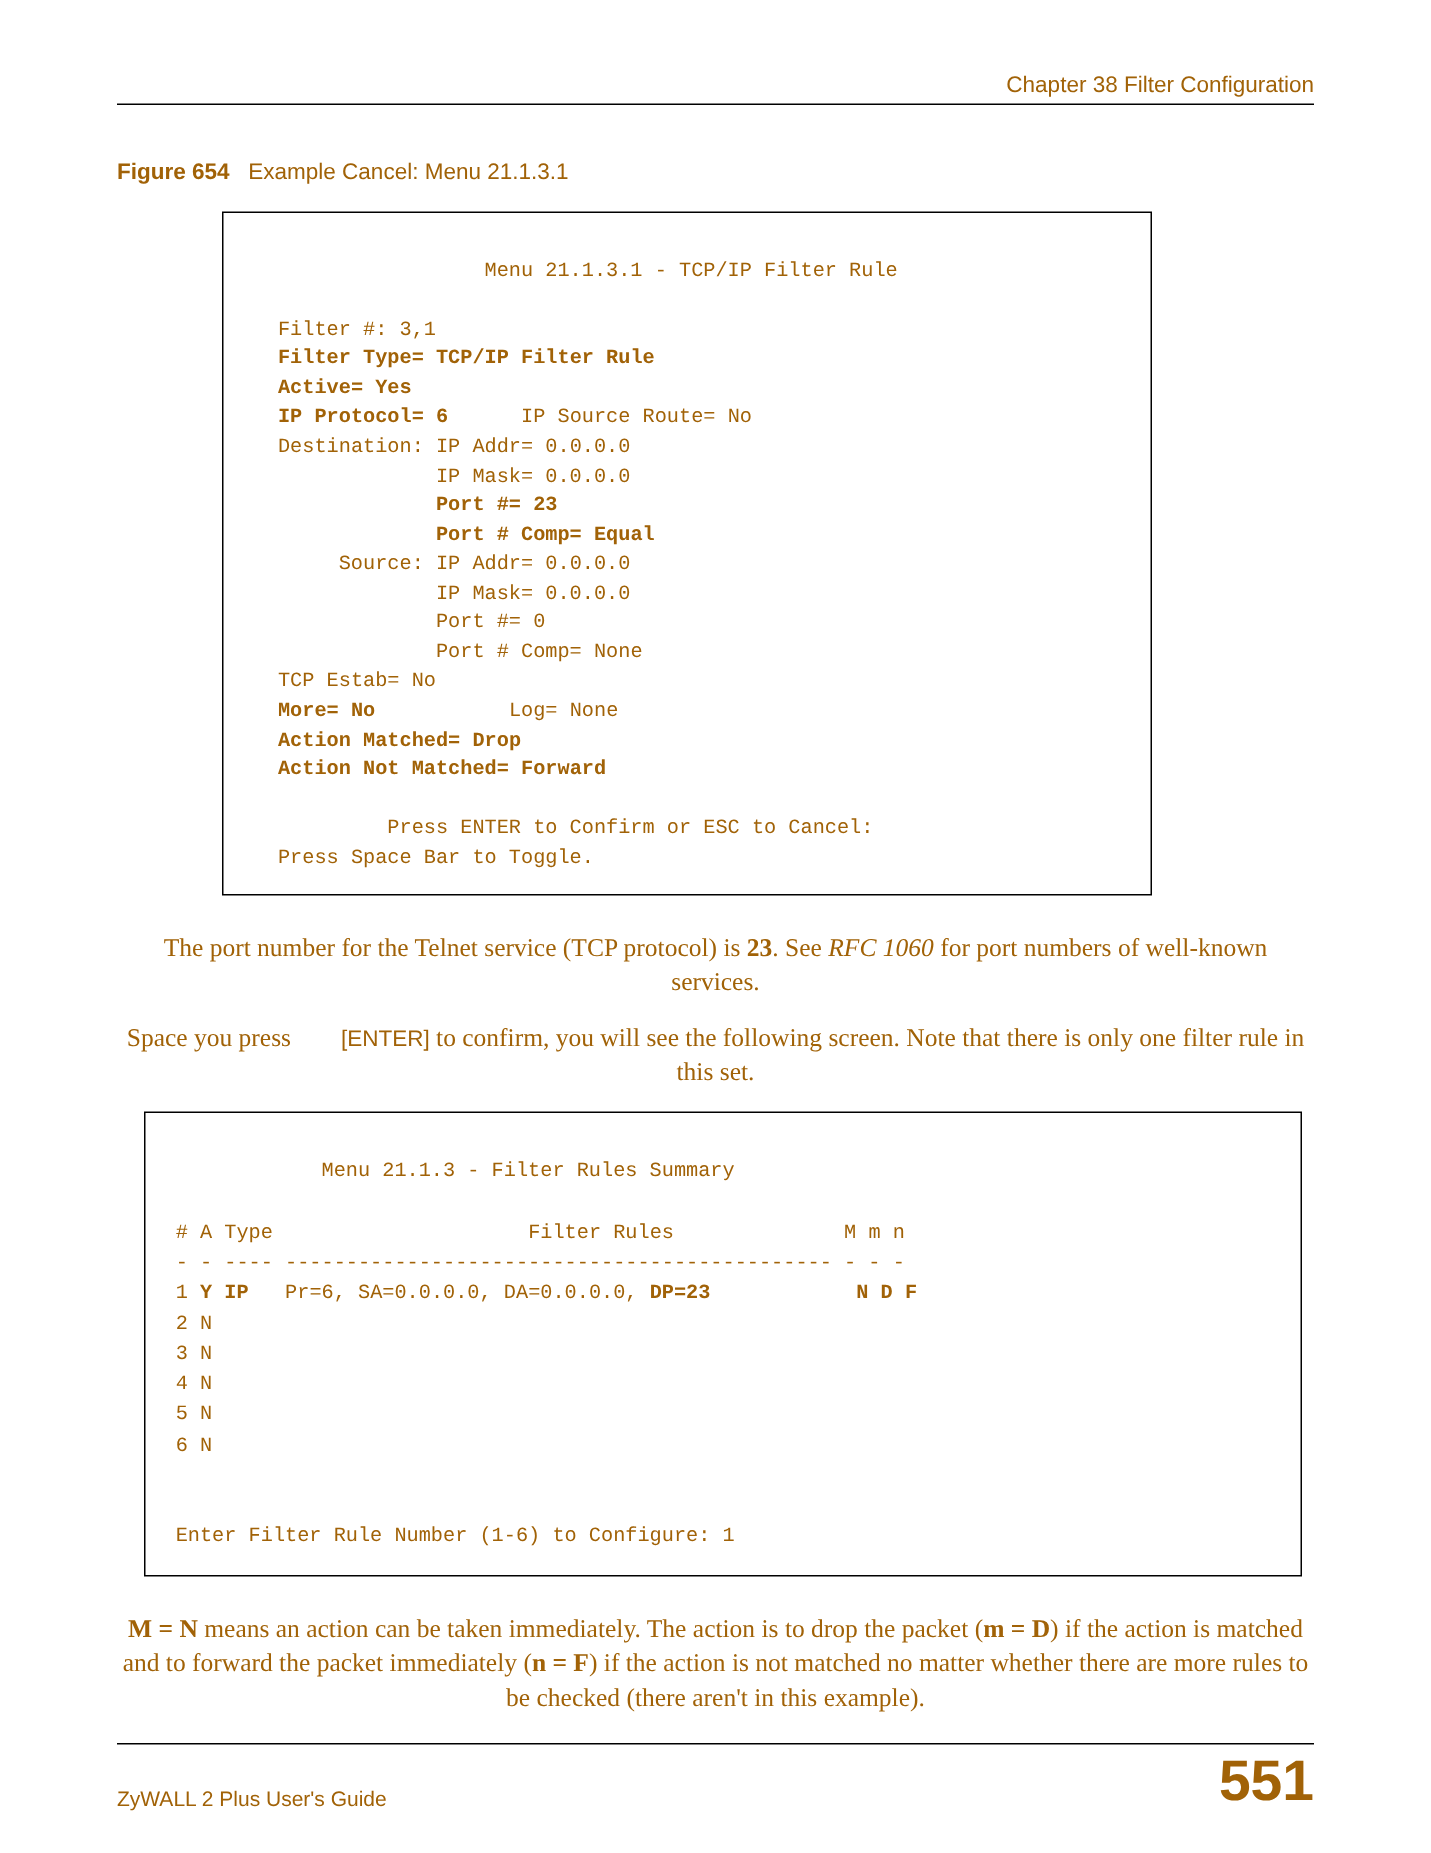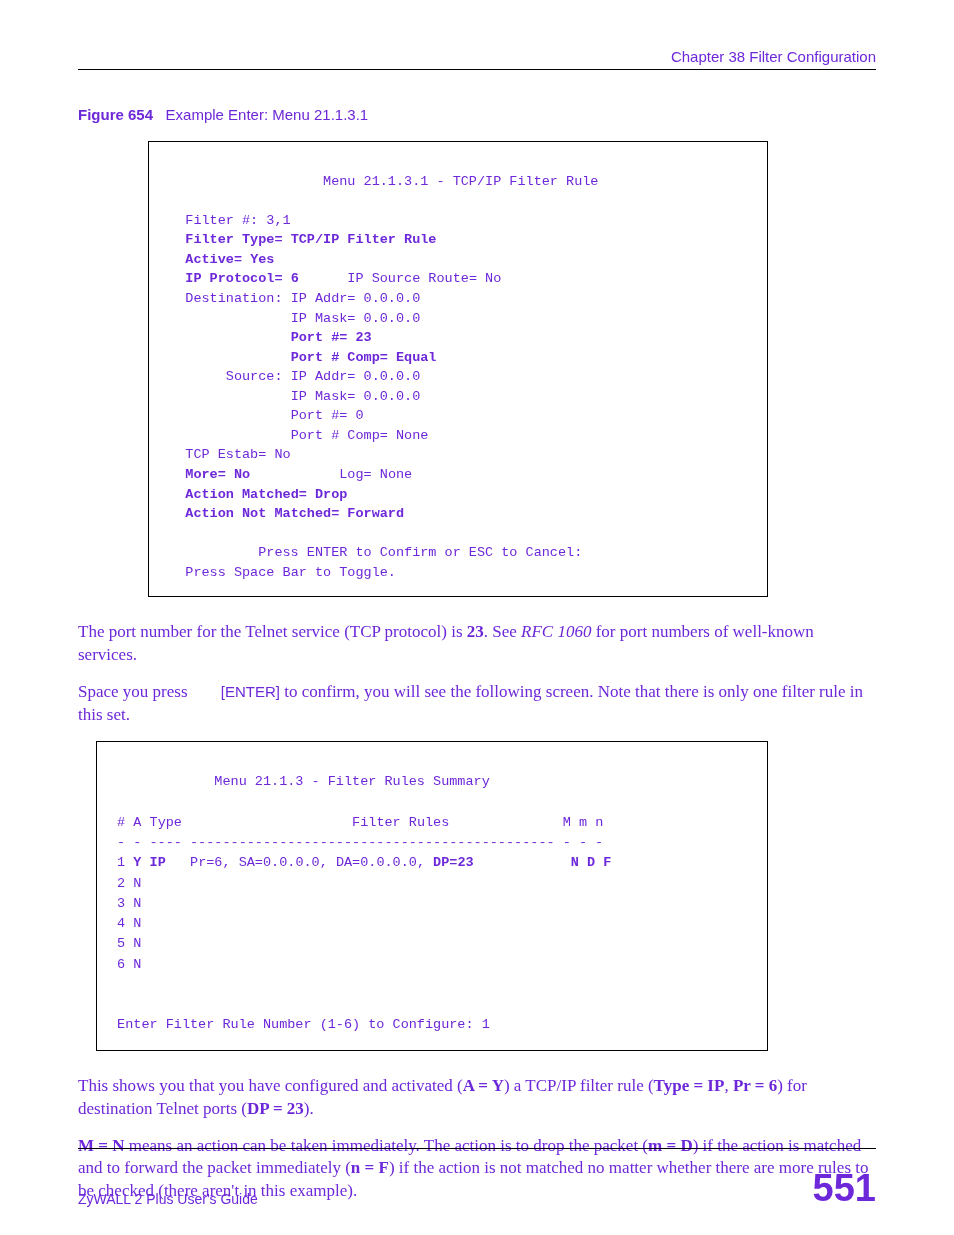--- a/index.html
+++ b/index.html
@@ -1,21 +1,21 @@
 <!DOCTYPE html>
 <html><head>
 <meta charset="utf-8">
 <style>
   html,body{margin:0;padding:0;background:#fff;}
   .page{
     width:954px;height:1235px;
     box-sizing:border-box;
     padding:48px 78px 30px 78px;
     font-family:"Times New Roman",Times,serif;
-    color:#6d28d9;
+    color:#a16207;
     position:relative;
   }
   .chapter-line{
     font-family:Arial,Helvetica,sans-serif;
     font-size:15px;
     text-align:right;
     margin-bottom:4px;
   }
   hr.rule{border:none;border-top:1.5px solid #000;margin:0 0 36px 0;}
   .fig-caption{
@@ -37,35 +37,36 @@
     overflow:hidden;
   }
   .terminal2{
     font-family:"Courier New",Courier,monospace;
     font-size:13.5px;
     line-height:1.5;
     white-space:pre;
     border:1px solid #000;
     padding:10px 12px 14px 12px;
     margin:0 0 24px 18px;
-    width:672px;
+    width:772px;
     box-sizing:border-box;
     overflow:hidden;
   }
   p.body{
     font-size:17px;
     line-height:1.35;
     margin:0 0 14px 0;
+    text-align:center;
   }
   .key{font-family:Arial,Helvetica,sans-serif;font-size:15px;margin-left:29px;}
   .footer{
     position:absolute;
     left:78px;right:78px;bottom:28px;
     border-top:1.5px solid #000;
-    padding-top:20px;
+    padding-top:6px;
     display:flex;justify-content:space-between;align-items:flex-end;
   }
   .footer .guide{
     font-family:Arial,Helvetica,sans-serif;
     font-size:14px;
   }
   .footer .pn{
     font-family:Arial,Helvetica,sans-serif;
     font-size:38px;font-weight:bold;
     line-height:1;
@@ -73,21 +74,21 @@
 </style>
 </head>
 <body>
 
 <div class="page">
 
   <div class="chapter-line">Chapter 38 Filter Configuration</div>
   <hr class="rule">
 
   <div class="fig-caption">
-    <b>Figure 654</b>&nbsp;&nbsp;&nbsp;<span>Example Enter: Menu 21.1.3.1</span>
+    <b>Figure 654</b>&nbsp;&nbsp;&nbsp;<span>Example Cancel: Menu 21.1.3.1</span>
   </div>
 
   <div class="terminal">
                     <span>Menu 21.1.3.1 - TCP/IP Filter Rule</span>
 
    <span>Filter #:</span> <span>3,1</span>
    <b><span>Filter Type=</span> <span>TCP/IP Filter Rule</span></b>
    <b><span>Active=</span> <span>Yes</span></b>
    <b><span>IP Protocol=</span> <span>6</span></b>      <span>IP Source Route=</span> <span>No</span>
    <span>Destination:</span> <span>IP Addr=</span> <span>0.0.0.0</span>
@@ -123,23 +124,20 @@
  <span>1</span> <b><span>Y</span> <span>IP</span></b>   <span>Pr=6, SA=0.0.0.0, DA=0.0.0.0, </span><b>DP=23</b>            <b><span>N</span> <span>D</span> <span>F</span></b>
  <span>2</span> <span>N</span>
  <span>3</span> <span>N</span>
  <span>4</span> <span>N</span>
  <span>5</span> <span>N</span>
  <span>6</span> <span>N</span>
 
 
  <span>Enter Filter Rule Number (1-6) to Configure: 1</span></div>
 
-  <p class="body">
-    <span>This shows you that you have configured and activated (</span><b>A = Y</b><span>) a TCP/IP filter rule (</span><b>Type = IP</b><span>, </span><b>Pr = 6</b><span>) for destination Telnet ports (</span><b>DP = 23</b><span>).</span>
-  </p>
 
   <p class="body">
     <b>M = N</b><span> means an action can be taken immediately. The action is to drop the packet (</span><b>m = D</b><span>) if the action is matched and to forward the packet immediately (</span><b>n = F</b><span>) if the action is not matched no matter whether there are more rules to be checked (there aren't in this example).</span>
   </p>
 
   <div class="footer">
     <div class="guide">ZyWALL 2 Plus User's Guide</div>
     <div class="pn">551</div>
   </div>
 </div>

